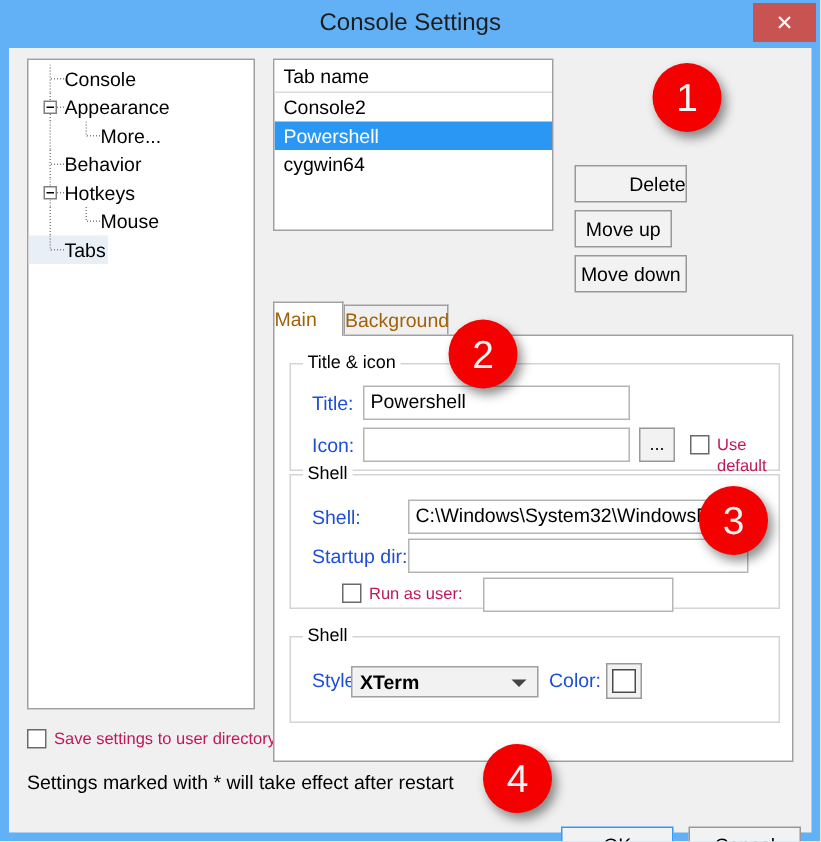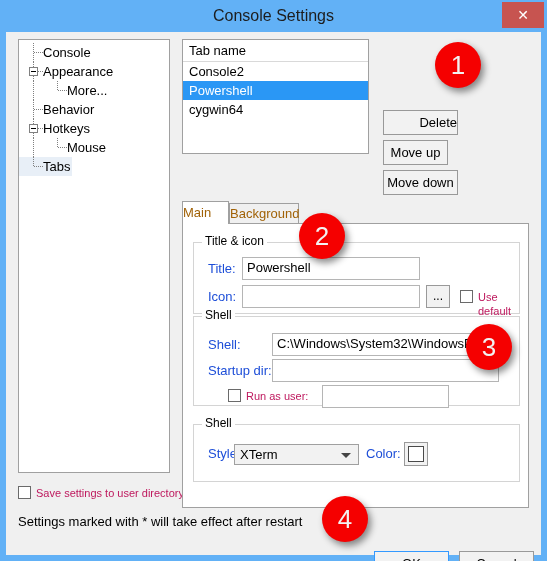--- a/index.html
+++ b/index.html
@@ -312,20 +312,21 @@
     width: 125px;
     height: 21px;
     background: #f2f2f2;
     border: 1px solid #a0a0a0;
     box-sizing: border-box;
     font-size: 13px;
     color: #000;
     line-height: 19px;
     padding-left: 5px;
     cursor: default;
+    font-weight: bold;
   }
   #cursor-style-combo .arrow {
     position: absolute;
     right: 7px;
     top: 8px;
     width: 0; height: 0;
     border-left: 5px solid transparent;
     border-right: 5px solid transparent;
     border-top: 5px solid #454545;
   }

